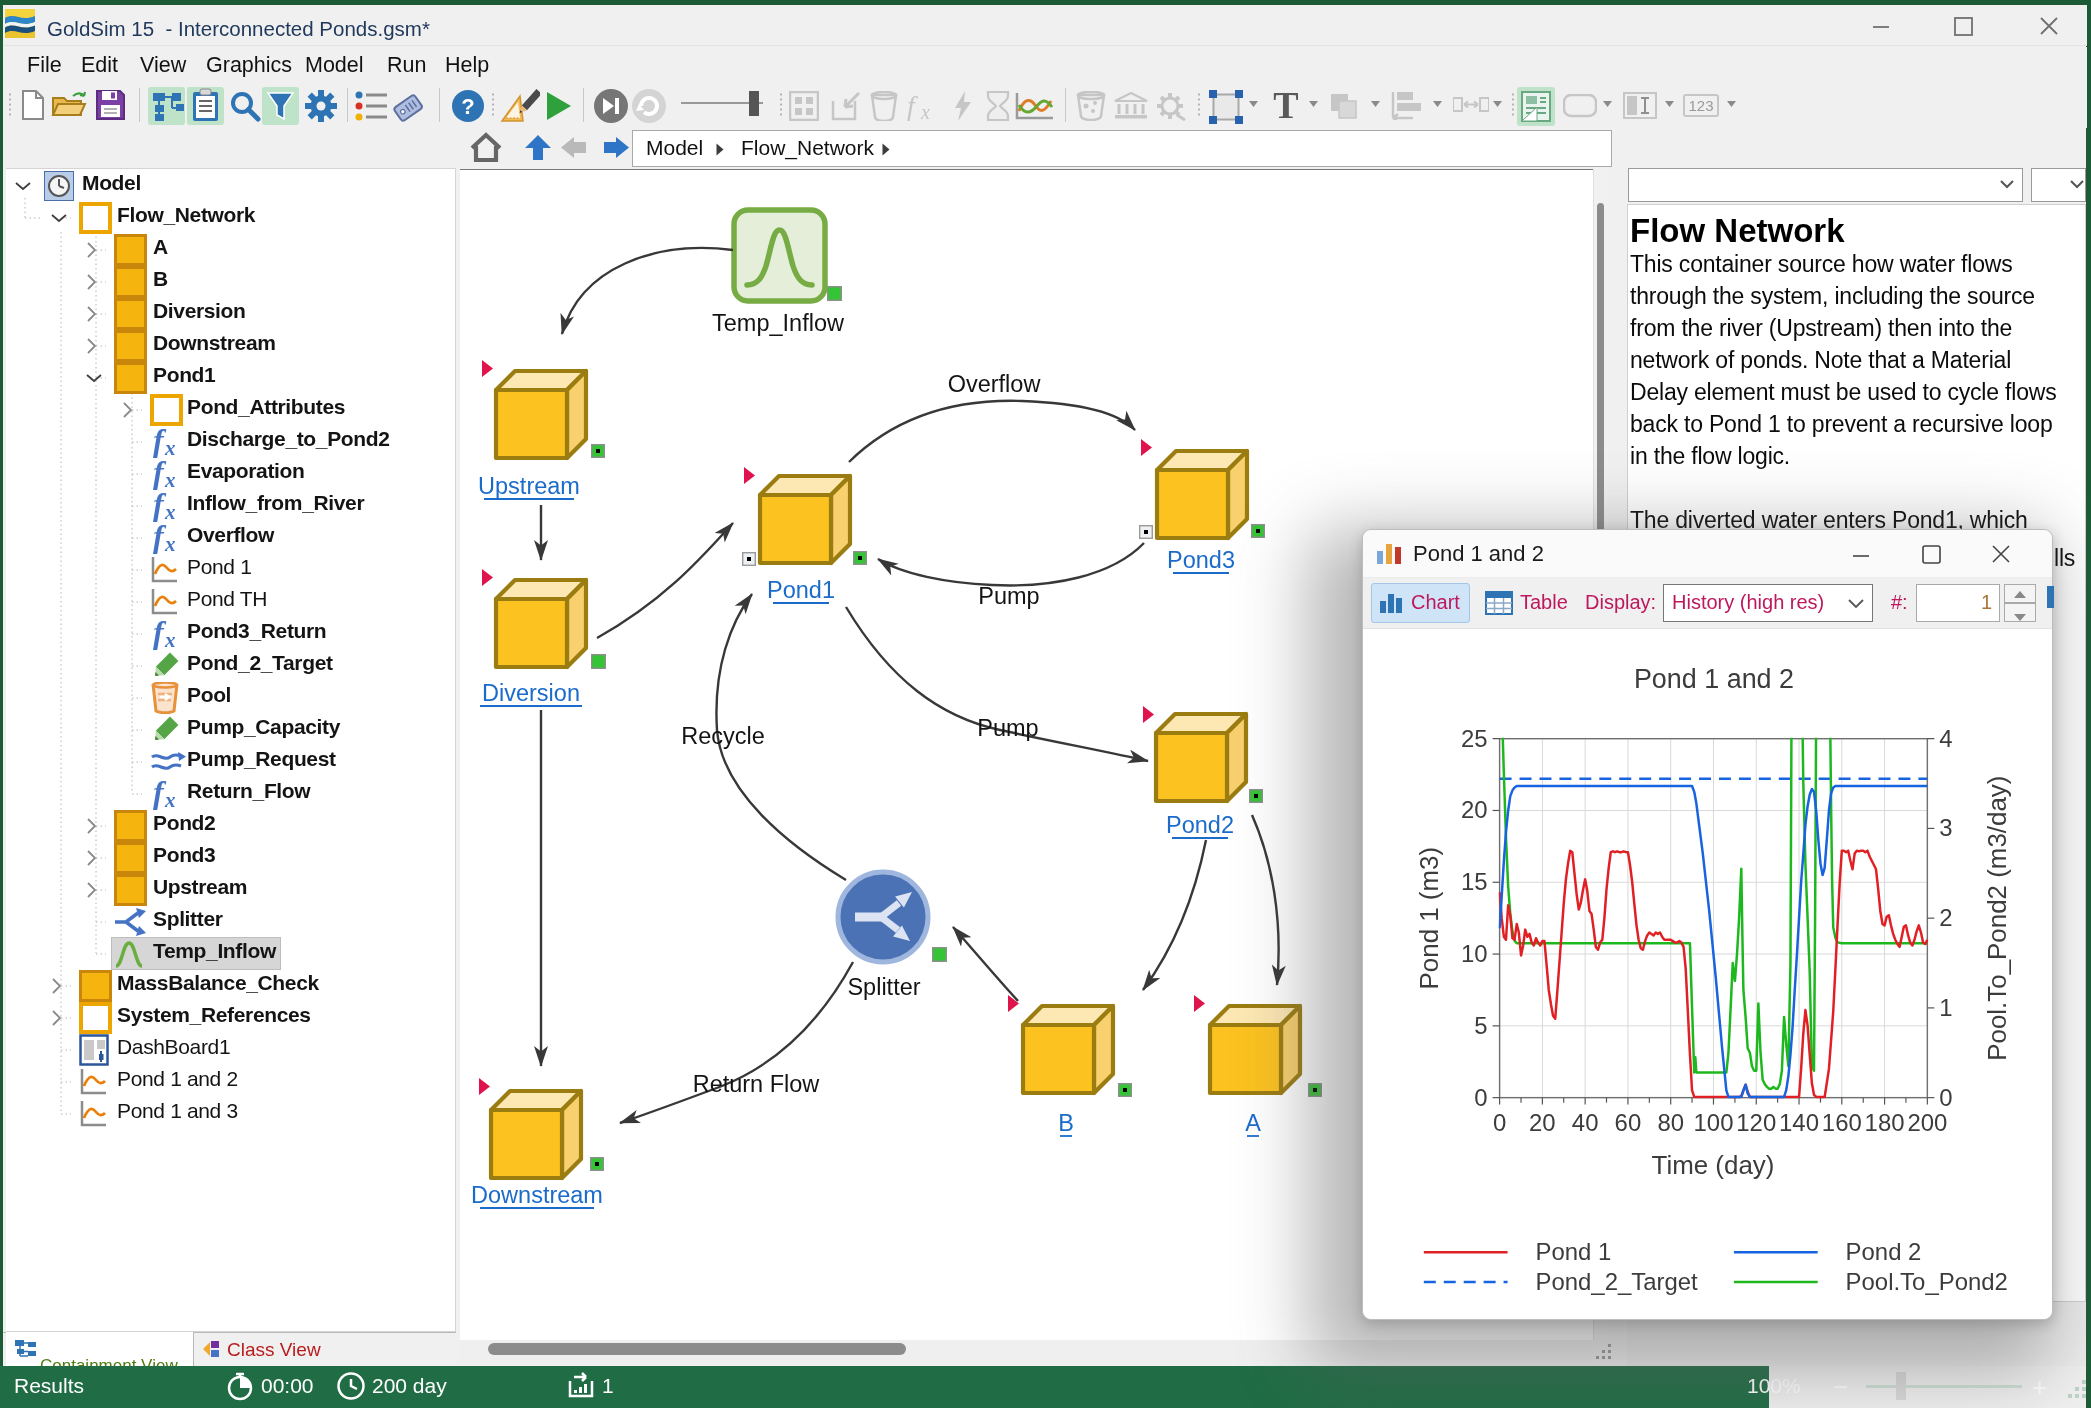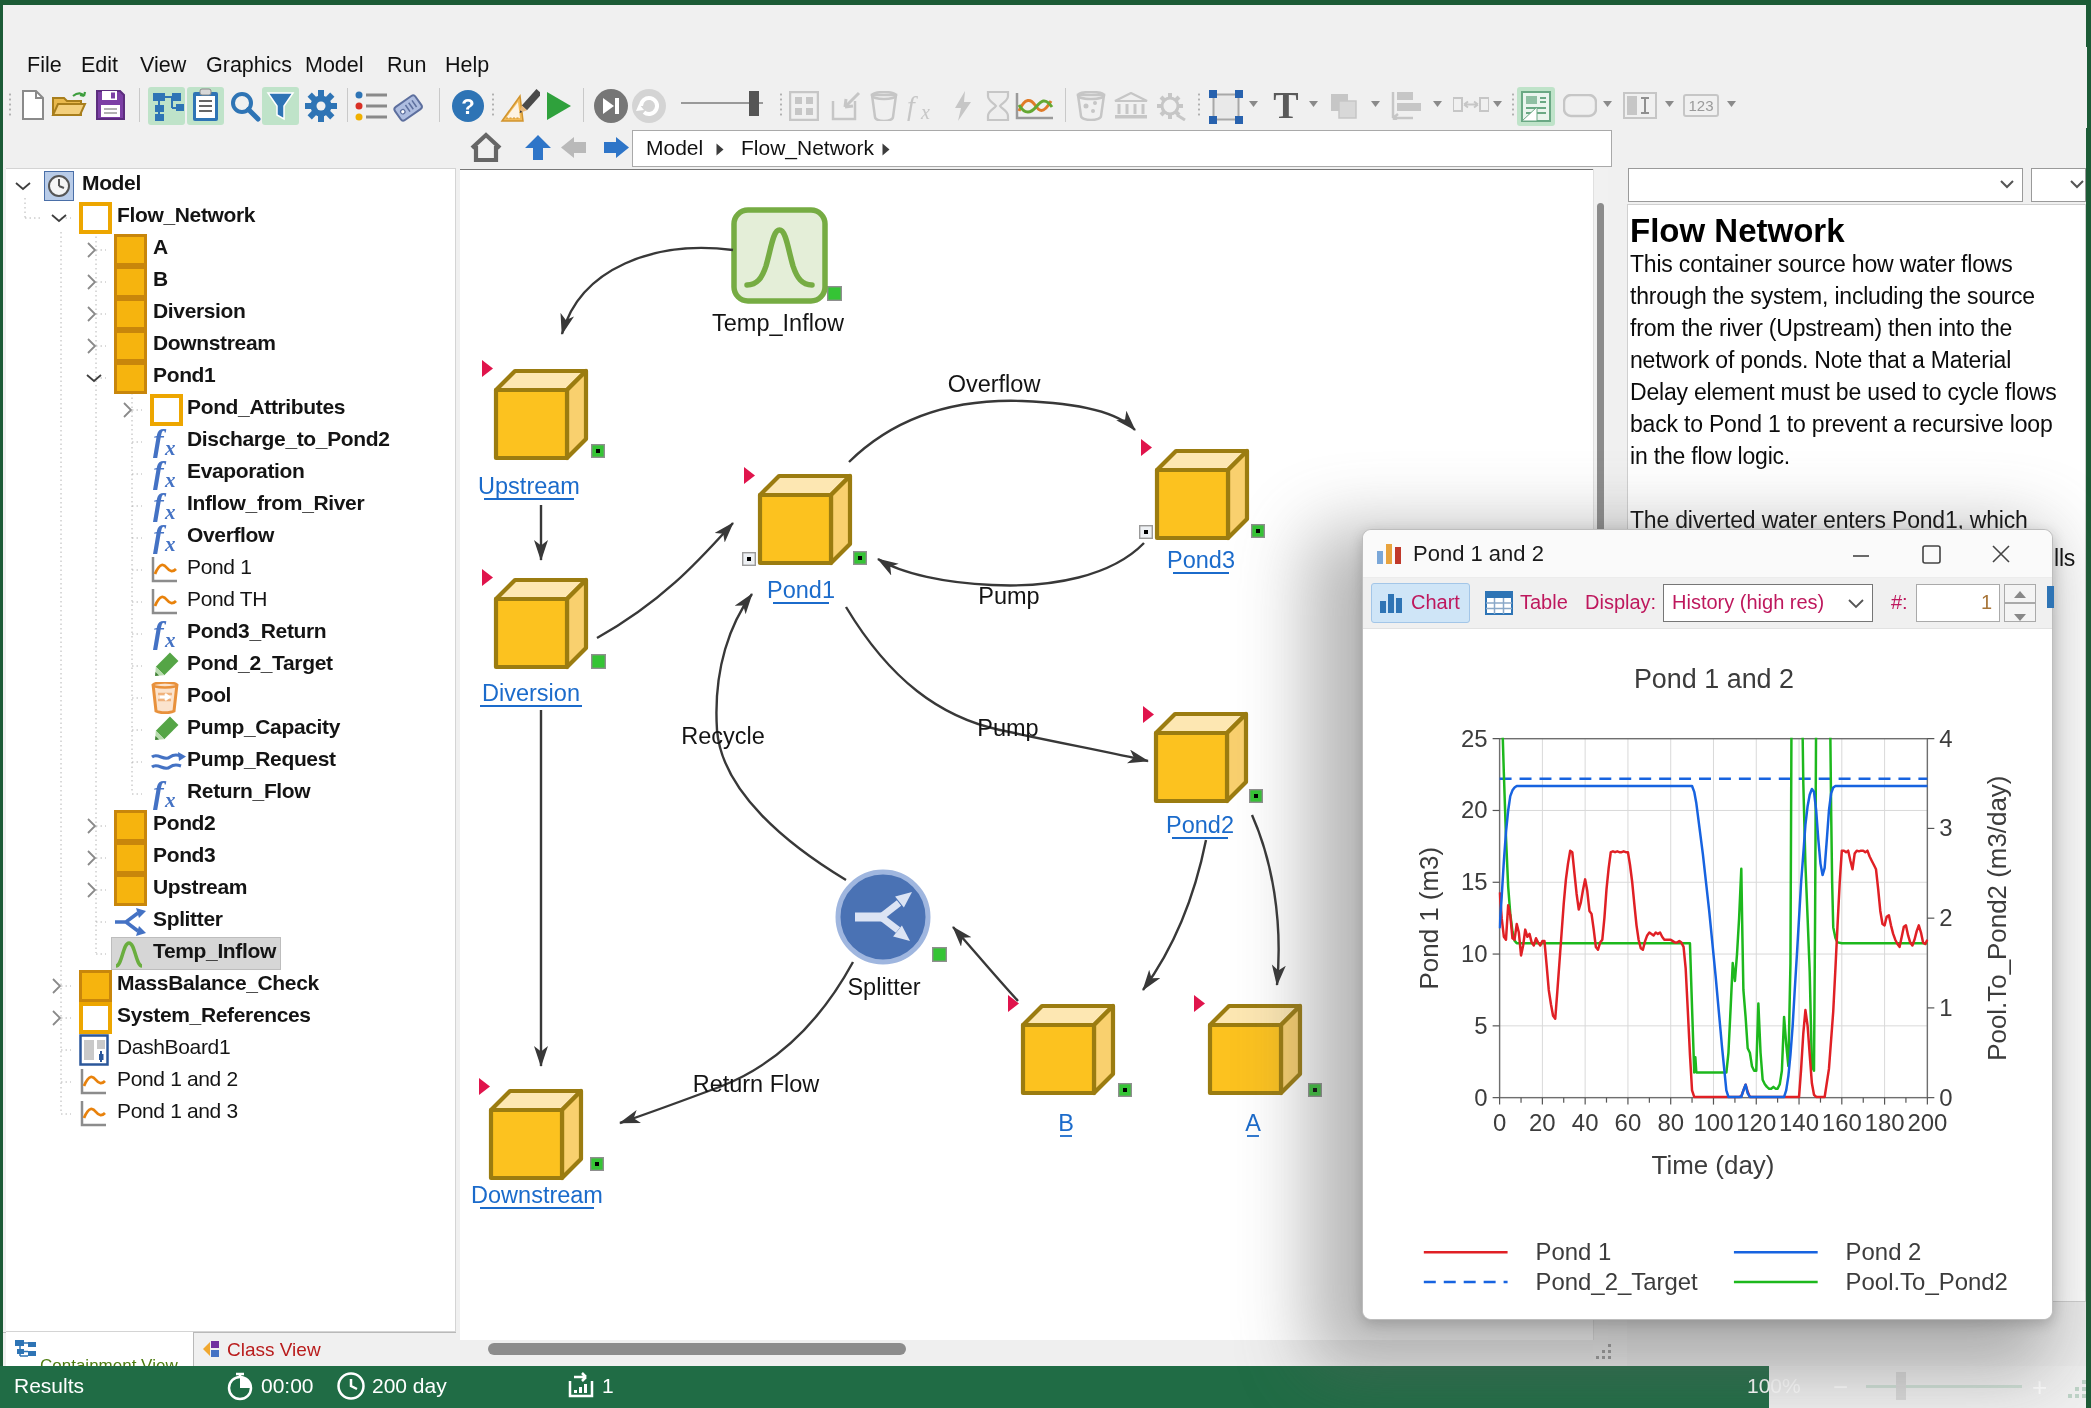--- a/index.html
+++ b/index.html
@@ -35,20 +35,35 @@
  border:1px solid #bdbdbd;box-shadow:-28px 26px 70px 26px rgba(95,95,95,0.45), 0 4px 14px rgba(0,0,0,0.22);}
 #cwtitle{position:absolute;left:0;top:0;width:100%;height:48px;background:#fafafa;border-radius:9px 9px 0 0;border-bottom:1px solid #ececec;}
 #cwtools{position:absolute;left:0;top:48px;width:100%;height:51px;background:#f0f0f0;border-bottom:1px solid #e2e2e2;}
 #cwbody{position:absolute;left:0;top:99px;width:689px;height:690px;background:#fff;border-radius:0 0 9px 9px;overflow:hidden;}
 .cwt{position:absolute;font-size:20px;color:#be185d;white-space:nowrap;}
 </style></head><body>
 <div id="app">
 <div class="abs green-border" style="left:0;top:0;width:2091px;height:5px"></div>
 <div class="abs green-border" style="left:0;top:0;width:3px;height:1408px"></div>
 <div class="abs green-border" style="left:2086px;top:0;width:5px;height:1408px"></div>
+<div id="titlebar">
+<svg class="abs" style="left:2px;top:4px" width="30" height="29" viewBox="0 0 30 29">
+<rect x="0" y="0" width="30" height="29" fill="#e9c42d"></rect>
+<path d="M0,0 H30 V7 C16,13 10,3 0,9 Z" fill="#f4d43c"></path>
+<path d="M0,9 C10,3 16,13 30,7 L30,13 C16,19 10,9 0,15 Z" fill="#2e86c8"></path>
+<path d="M0,15 C10,9 16,19 30,13 L30,16.5 C16,22.5 10,12.5 0,18.5 Z" fill="#eef4f8"></path>
+<path d="M0,18.5 C10,12.5 16,22.5 30,16.5 L30,22 C16,28 10,18 0,24 Z" fill="#1a4f7e"></path>
+</svg>
+<div id="titletext">GoldSim 15&nbsp; - Interconnected Ponds.gsm*</div>
+<svg class="abs" style="left:1870px;top:8px" width="200" height="26" viewBox="0 0 200 26">
+        <line x1="0" y1="14" x2="16" y2="14" stroke="#707070" stroke-width="1.8"></line>
+        <rect x="82" y="5" width="17" height="17" fill="none" stroke="#707070" stroke-width="1.8"></rect>
+        <path d="M168,5 L184,21 M184,5 L168,21" stroke="#707070" stroke-width="1.8"></path>
+      </svg>
+</div>
 <div id="menubar">
 <div class="menuitem" style="left:24px">File</div>
 <div class="menuitem" style="left:78px">Edit</div>
 <div class="menuitem" style="left:137px">View</div>
 <div class="menuitem" style="left:203px">Graphics</div>
 <div class="menuitem" style="left:302px">Model</div>
 <div class="menuitem" style="left:384px">Run</div>
 <div class="menuitem" style="left:442px">Help</div>
 </div>
 <div id="toolbar">

